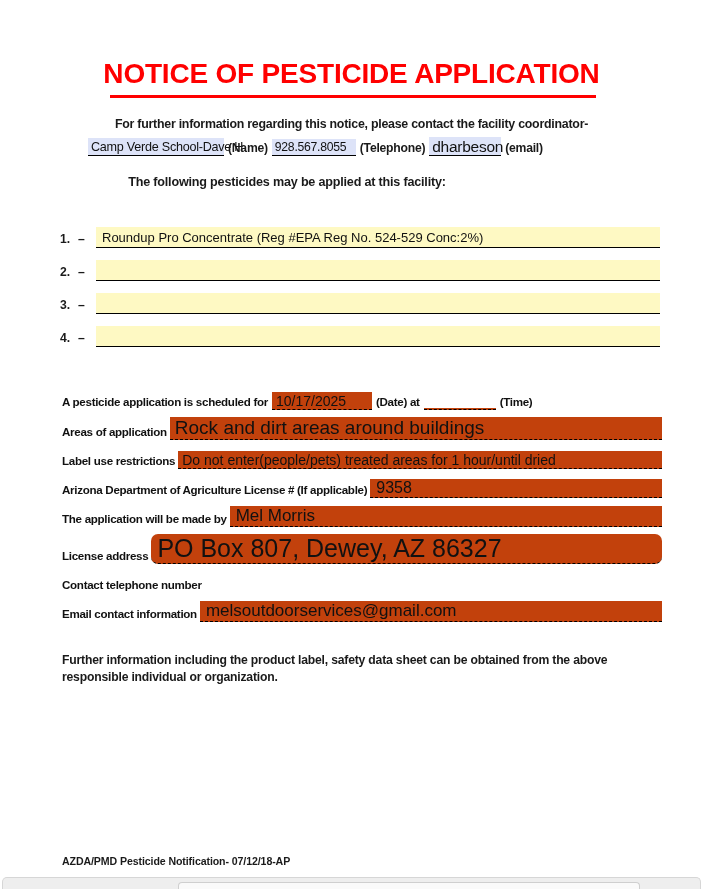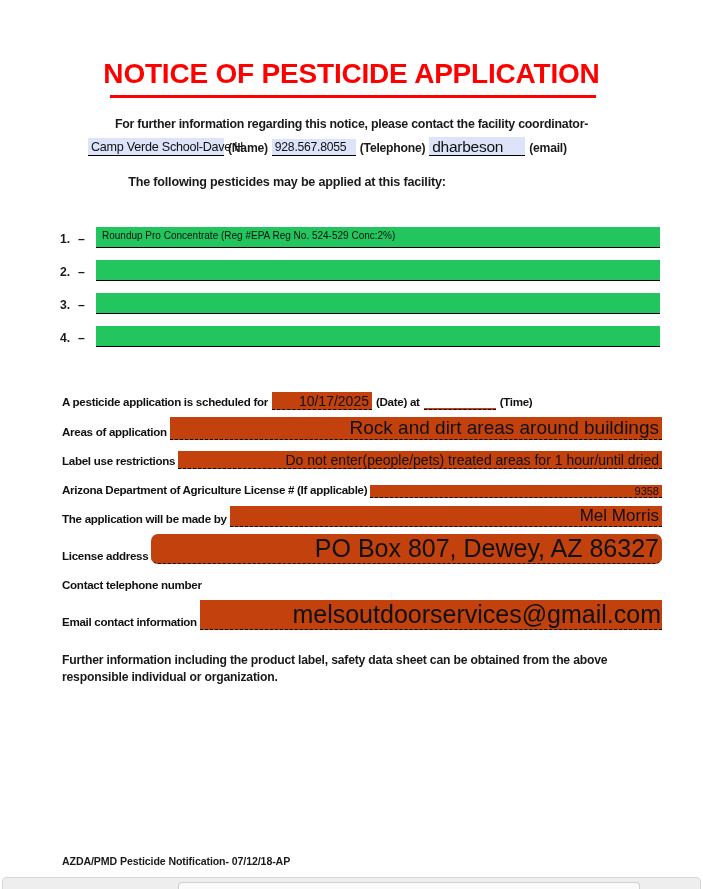--- a/index.html
+++ b/index.html
@@ -74,21 +74,21 @@
     border-bottom:1px solid #000;
     font-weight:normal;
     color:#111;
     white-space:nowrap;
     display:inline-block;
     line-height:1.12;
     box-sizing:border-box;
   }
   .f-name{ width:136px; font-size:12.6px; padding:2px 2px 1px 3px;}
   .f-tel { width:84px;  font-size:12.2px; padding:2px 2px 1px 3px;}
-  .f-email{width:96px;  font-size:15.5px; padding:1px 2px 0 3px;}
+  .f-email{width:72px;  font-size:15.5px; padding:1px 2px 0 3px;}
 
   
   .subhead{
     position:absolute;
     top:175px;left:0;width:574px;
     text-align:center;
     font-size:12.6px;
     font-weight:bold;
     color:#1a1a1a;
     letter-spacing:-0.2px;
@@ -114,23 +114,23 @@
   }
   .pdash{
     width:18px;
     font-size:12.2px;
     font-weight:bold;
     color:#1a1a1a;
     padding-bottom:2px;
   }
   .pfill{
     flex:1;
-    background:#22c55e;
+    background:#fef9c3;
     border-bottom:1.2px solid #000;
-    font-size:10px;
+    font-size:13px;
     font-weight:normal;
     color:#111;
     padding:3px 3px 1px 6px;
     min-height:21px;
     box-sizing:border-box;
     line-height:1.25;
     white-space:nowrap;
     overflow:hidden;
   }
 
@@ -139,21 +139,20 @@
     position:absolute;
     top:388px;
     left:62px;
     width:600px;
   }
   .drow{
     display:flex;
     align-items:flex-end;
     margin-bottom:7px;
     min-height:22px;
-    text-align:right;
   }
   .dlabel{
     font-size:11.6px;
     font-weight:bold;
     color:#111;
     white-space:nowrap;
     letter-spacing:-0.3px;
     padding-bottom:2px;
   }
   .dfill{
@@ -164,25 +163,25 @@
     padding:1px 3px 0 4px;
     box-sizing:border-box;
     white-space:nowrap;
     overflow:hidden;
   }
 
   .f-date{ width:100px; font-size:14px; }
   .f-time{ width:72px;  font-size:14px; }
   .f-areas{ width:undefined; font-size:19px; padding:0 3px 0 5px;}
   .f-rest { font-size:14px; }
-  .f-lic  { font-size:11px; padding:0 3px 0 6px;}
+  .f-lic  { font-size:16px; padding:0 3px 0 6px;}
   .f-by   { font-size:17px; padding:0 3px 0 6px;}
   .f-addr { font-size:25px; padding:0 3px 0 6px;border-radius:7px;}
   .f-tel2 { font-size:18px; padding:0 3px 0 6px;}
-  .f-mail { font-size:25px; padding:0 1px 0 6px;}
+  .f-mail { font-size:17px; padding:0 1px 0 6px;}
 
   
   .further{
     position:absolute;
     top:652px;
     left:62px;
     width:570px;
     font-size:12.2px;
     font-weight:bold;
     color:#1a1a1a;

